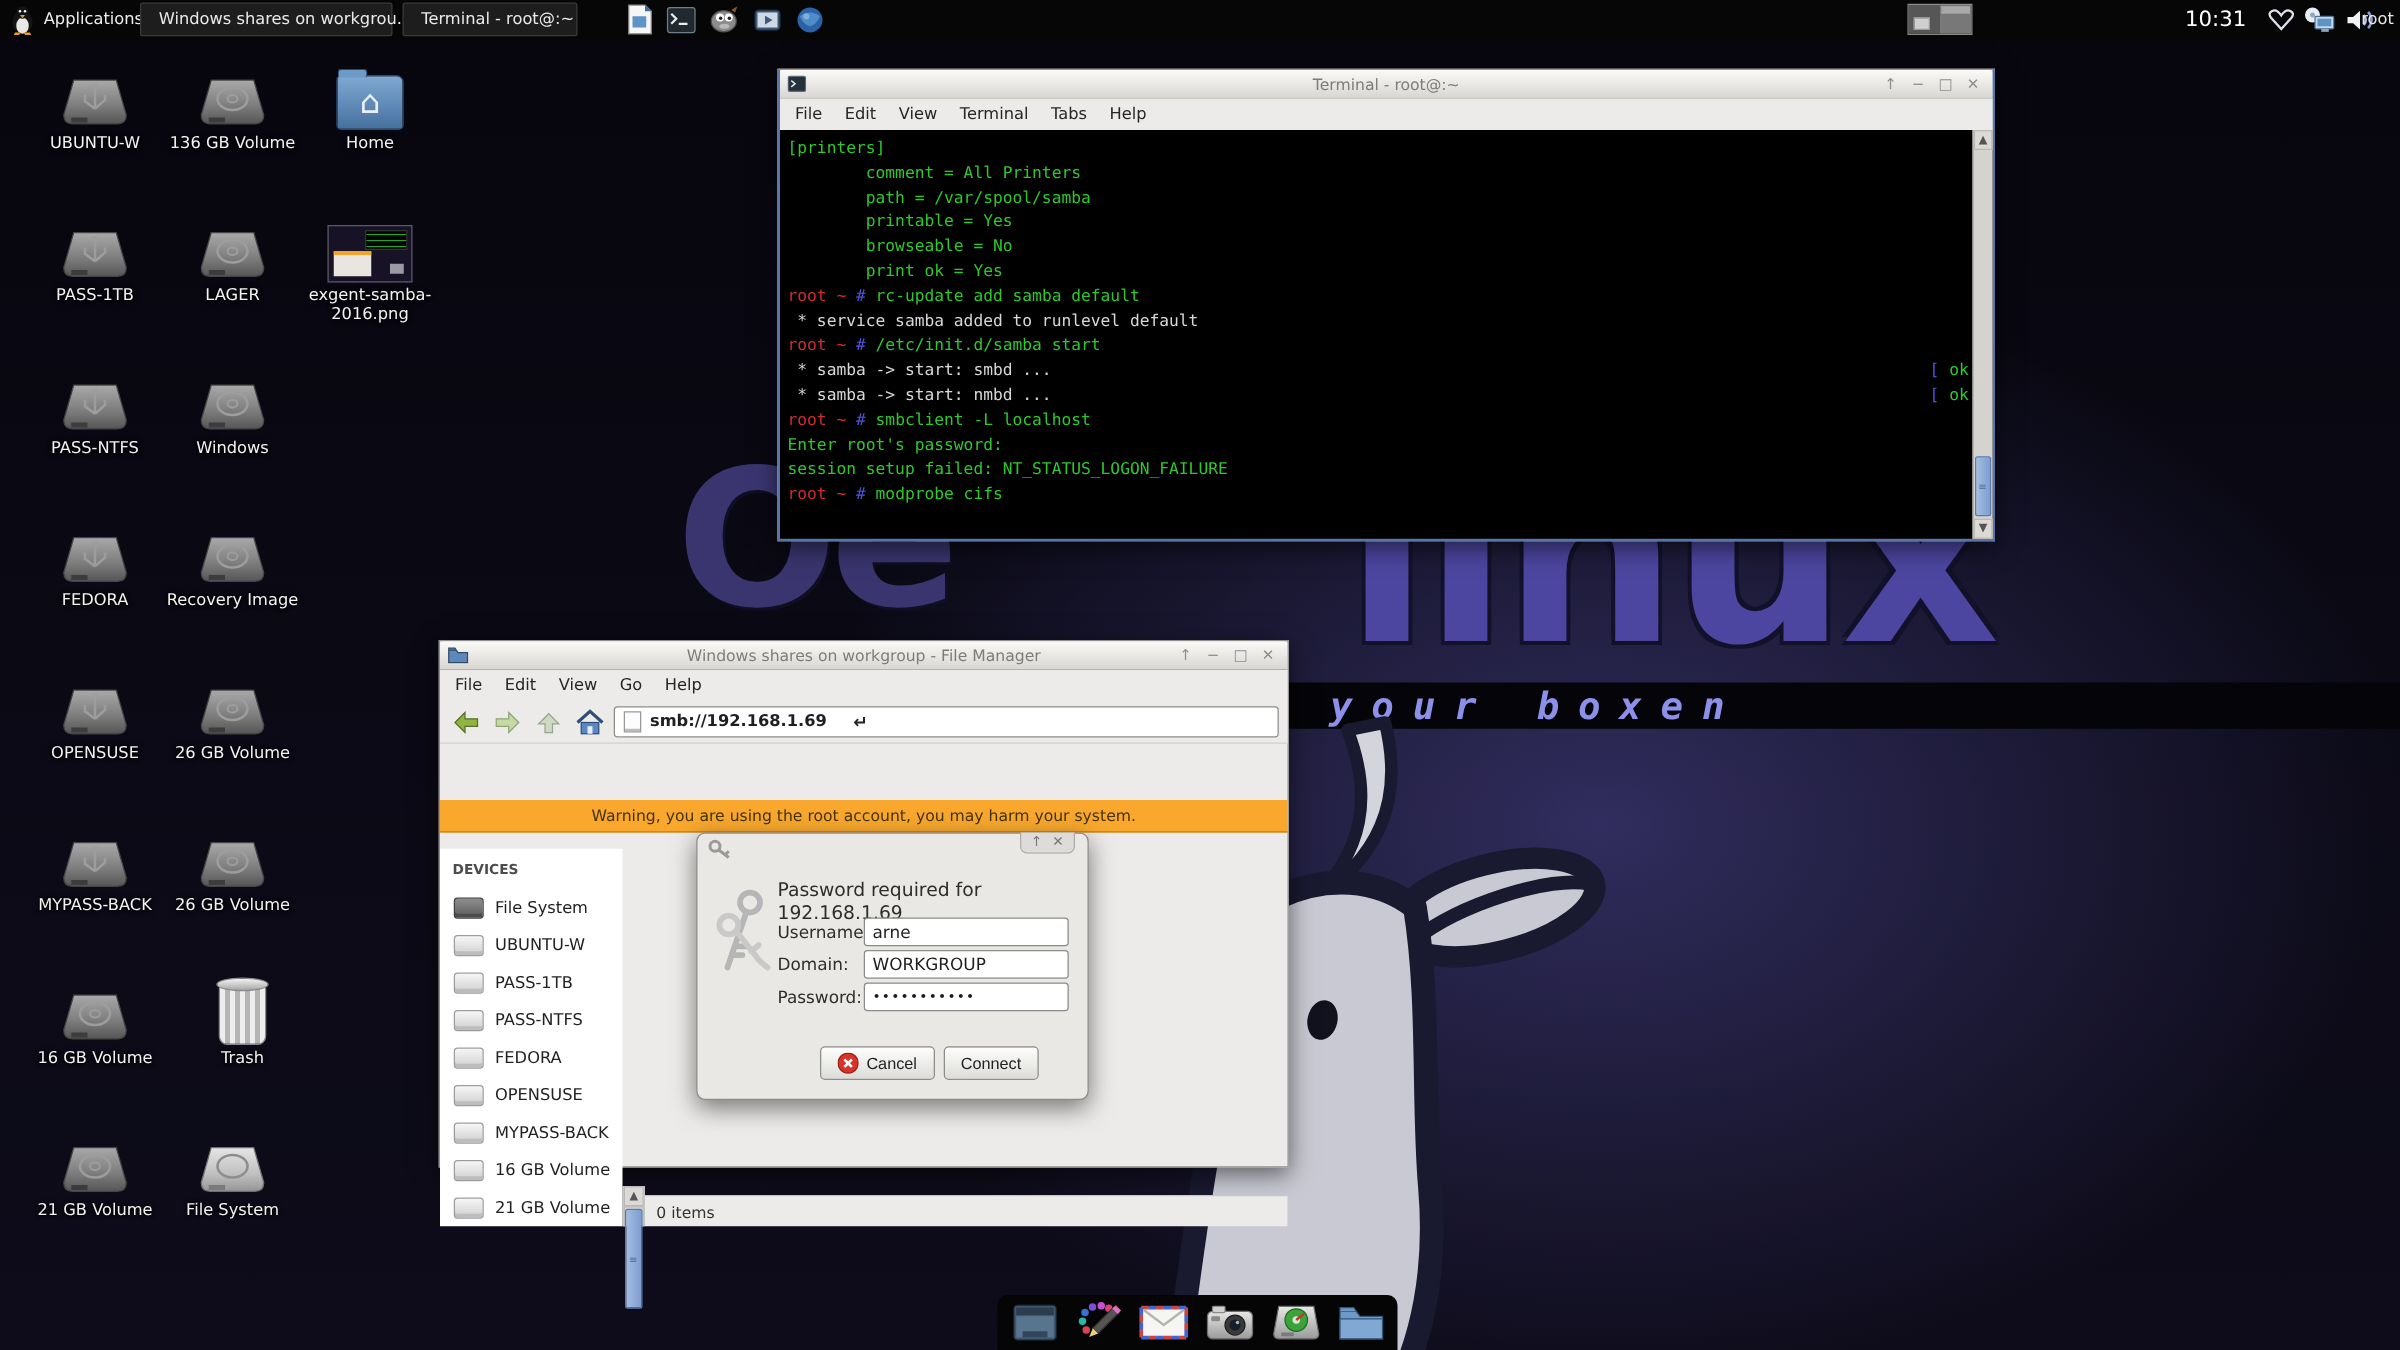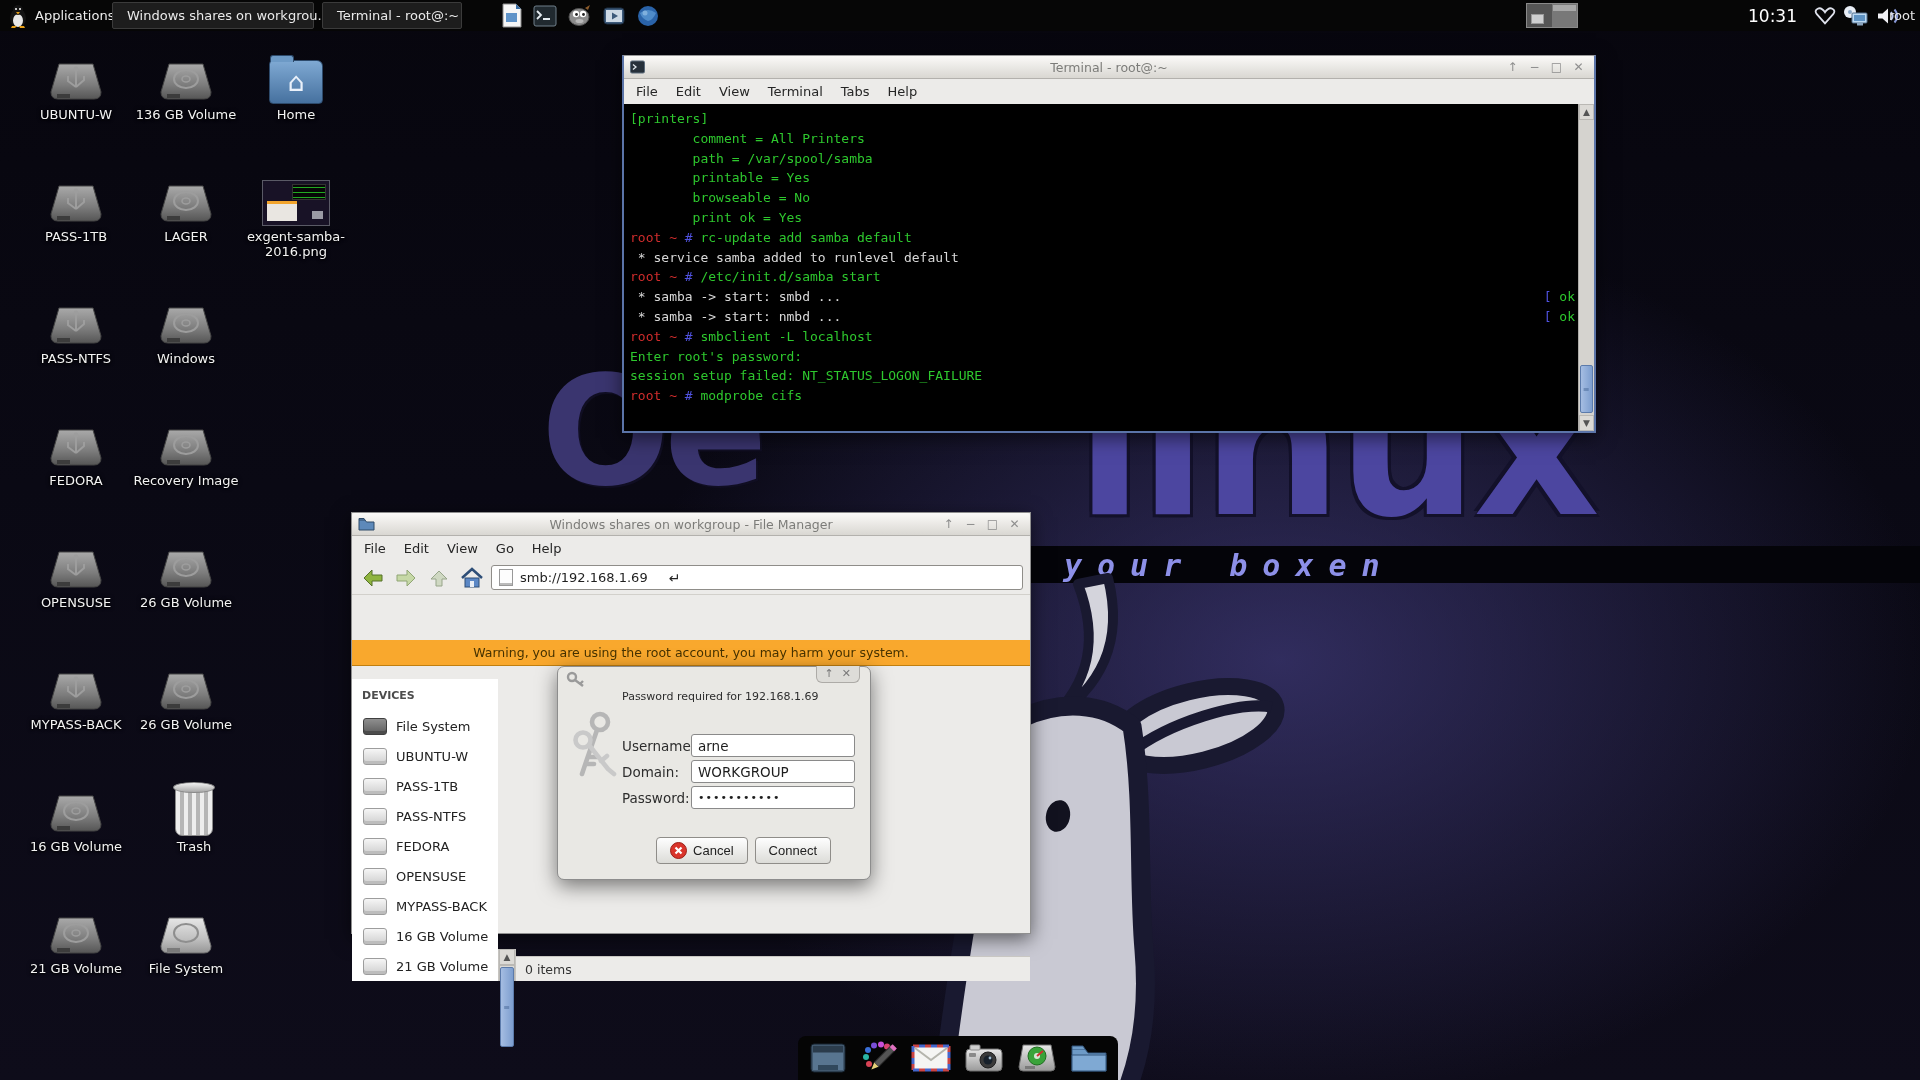--- a/index.html
+++ b/index.html
@@ -81,21 +81,21 @@
   .sb-step{height:14px;font-size:9px;line-height:14px;text-align:center;color:#555;border:1px solid #bab8b4;background:#dcdad6;}
   .sb-track{flex:1;position:relative;}
   .sb-thumb{position:absolute;left:1px;right:1px;background:linear-gradient(90deg,#a5bde2,#7d9ecf);
     border:1px solid #5c7bab;border-radius:2px;display:flex;align-items:center;justify-content:center;
     color:#4a6a9a;font-size:8px;letter-spacing:1px;}
   
   .fm{left:351px;top:512px;width:678px;height:420px;border:1px solid #8f8f8f;z-index:6;}
   .toolbar{height:33px;display:flex;align-items:center;gap:5px;padding:0 7px;background:#ecebe9;border-bottom:1px solid #d2d0cb;}
   .tool-btn{width:28px;height:26px;display:flex;align-items:center;justify-content:center;}
   .path-entry{flex:1;height:23px;background:#fff;border:1px solid #8f8d89;border-radius:3px;
-    display:flex;align-items:center;gap:7px;padding:0 7px;font-size:13px;color:#1f1f1f;}
+    display:flex;align-items:center;gap:7px;padding:0 7px;font-size:13px;color:#1f1f1f;font-weight:bold;}
   .entry-doc{width:12px;height:15px;background:#fdfdfd;border:1px solid #999;
     box-shadow:inset 0 -9px 0 -7px #bbb, inset 0 -5px 0 -4px #fff;}
   .go-mark{font-size:14px;color:#222;margin-left:14px;}
   .warnbar{height:25px;background:#f9a82d;border-bottom:1px solid #c07f10;display:flex;align-items:center;
     justify-content:center;font-size:12.5px;color:#463200;margin-top:45px;}
   .fm-body{display:flex;height:calc(100% - 105px);align-items:flex-end;}
   .sidebar{width:146px;background:#fff;padding-top:6px;overflow:hidden;}
   .sb-header{font-size:11px;font-weight:bold;color:#4c4c4c;padding:4px 10px 9px;}
   .device{display:flex;align-items:center;gap:9px;height:30px;padding-left:11px;font-size:13px;color:#222;}
   .drive-ic{width:22px;height:15px;border-radius:3px;flex:0 0 auto;
@@ -108,21 +108,21 @@
   .statusbar{height:24px;border-top:1px solid #c9c7c3;background:#ecebe9;display:flex;align-items:center;
     padding-left:9px;font-size:12.5px;color:#333;}
   
   .dialog{position:absolute;left:557px;top:666px;width:312px;height:212px;background:#e9e8e4;
     border:1px solid #8d8d8d;border-radius:7px;box-shadow:0 6px 20px rgba(0,0,0,.5);z-index:7;}
   .dlg-winbtns{position:absolute;top:-1px;right:10px;display:flex;gap:8px;padding:1px 8px 2px;
     background:#dddcd8;border:1px solid #adaba7;border-top:none;border-radius:0 0 6px 6px;}
   .dlg-winbtn{font-size:11px;color:#787878;}
   .dlg-keyicon{position:absolute;left:8px;top:4px;}
   .dlg-keys{position:absolute;left:12px;top:42px;}
-  .dlg-msg{position:absolute;left:64px;top:23px;font-size:11px;color:#2d2d2d;}
+  .dlg-msg{position:absolute;left:64px;top:36px;font-size:15px;color:#2d2d2d;}
   .dlg-row{position:absolute;left:64px;width:234px;height:23px;display:flex;align-items:center;}
   .dlg-label{width:69px;font-size:13.5px;color:#2d2d2d;}
   .dlg-entry{width:150px;height:21px;background:#fff;border:1px solid #8a8a8a;border-radius:3px;
     font-size:13.5px;color:#1d1d1d;display:flex;align-items:center;padding:0 6px;}
   .dlg-entry.pw{font-size:11px;letter-spacing:1px;}
   .dlg-buttons{position:absolute;top:170px;left:0;right:39px;display:flex;justify-content:flex-end;gap:7px;}
   .btn{height:27px;border:1px solid #8f8d89;border-radius:4px;background:linear-gradient(#fefefe,#dcdcd8);
     font-size:13px;color:#222;display:inline-flex;align-items:center;justify-content:center;gap:6px;padding:0 13px;}
   
   .dock{position:absolute;left:798px;top:1036px;width:320px;height:44px;background:#050505;

